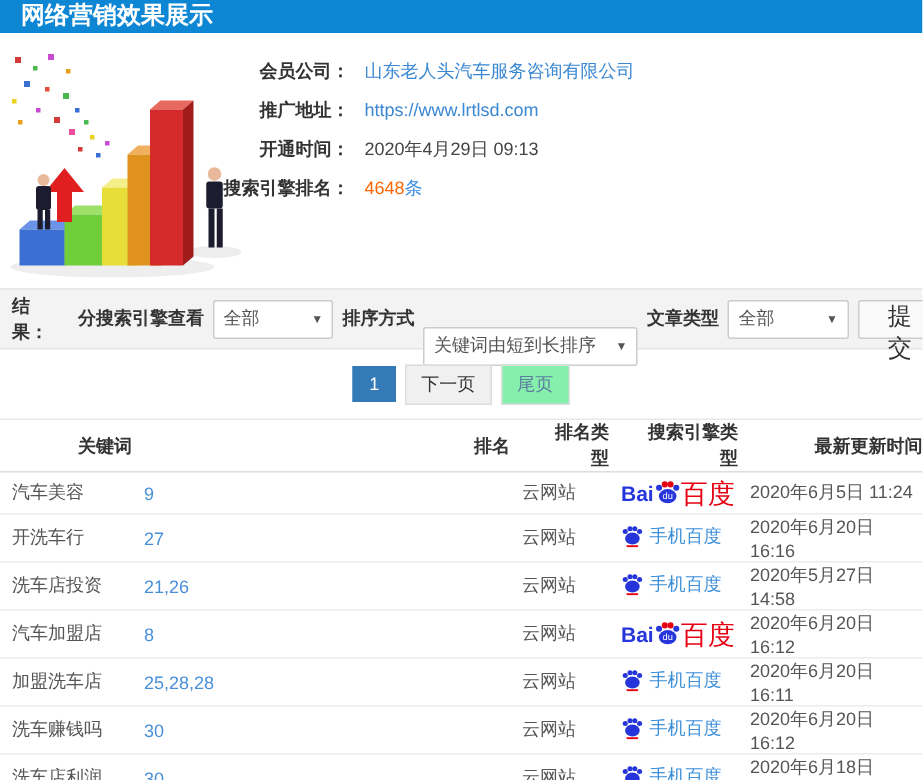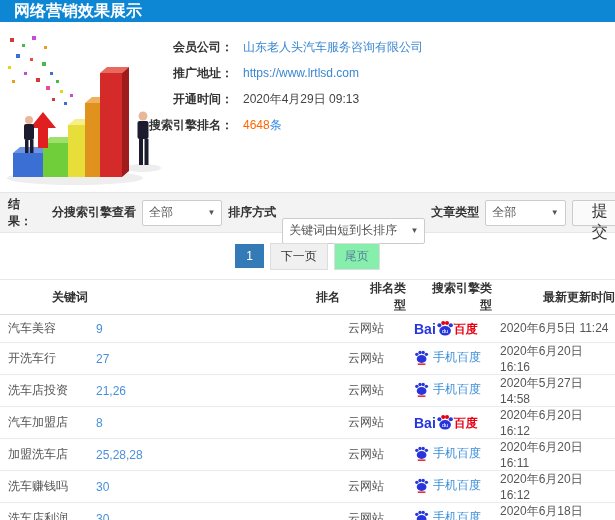--- a/index.html
+++ b/index.html
@@ -46,21 +46,21 @@
   .page-item.next { background:#f0f0f0; color:#333; }
 
   
   table { width:100%; border-collapse:collapse; table-layout:fixed; }
   th { text-align:right; font-weight:bold; color:#333; height:27px; padding-left:24px;
     border-top:1px solid #e8e8e8; border-bottom:1px solid #ddd; font-size:12px; }
   td { height:28px; padding-left:8px; border-bottom:1px solid #ececec; color:#555; font-size:12px; }
   td.rank { color:#4a90d9; cursor:pointer; }
   .baidu-logo { display:inline-flex; align-items:center; line-height:1; }
   .bai-text { color:#2636dc; font-weight:bold; font-size:14px; letter-spacing:0; }
-  .bd-text  { color:#e60012; font-weight:bold; font-size:12px;text-align:center; }
+  .bd-text  { color:#e60012; font-weight:normal; font-size:18px;text-align:center; }
   .mb-text  { color:#3c8fd9; margin-left:4px; }
   .paw-svg { display:inline-block; vertical-align:middle; }
 </style>
 </head>
 <body>
 
 <div class="titlebar">网络营销效果展示</div>
 
 <div class="info-section">
   <div class="illustration">

